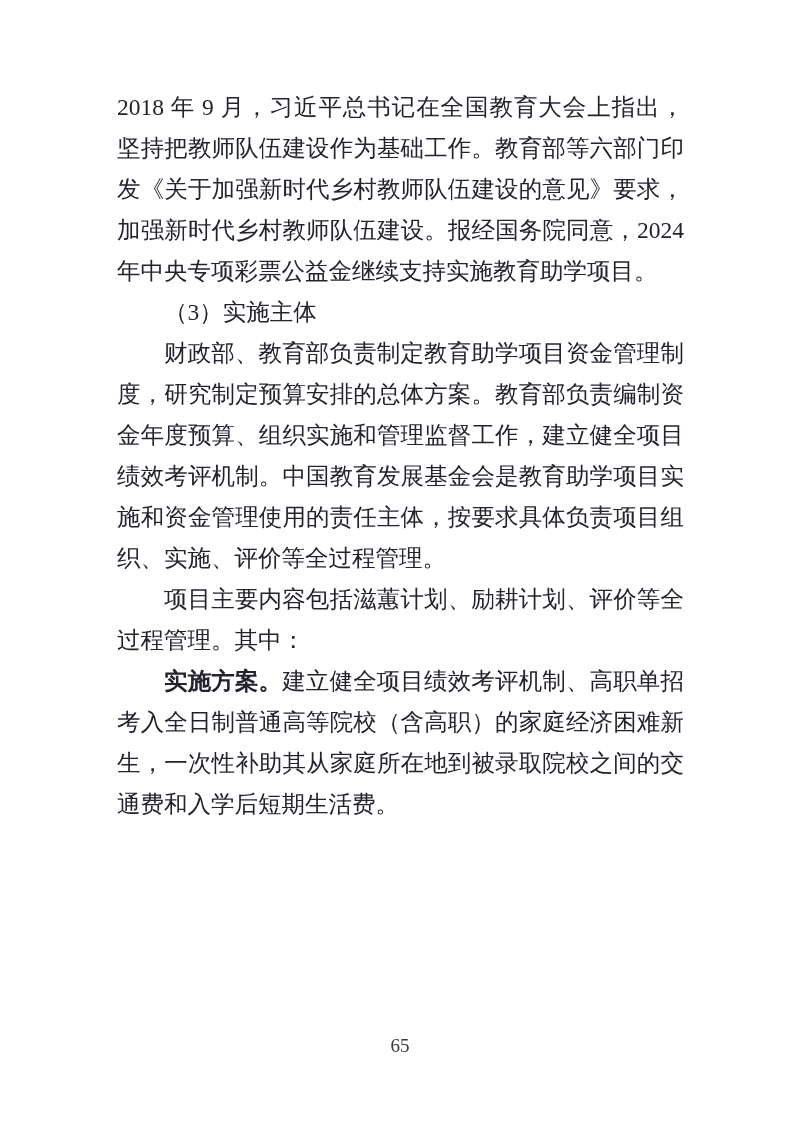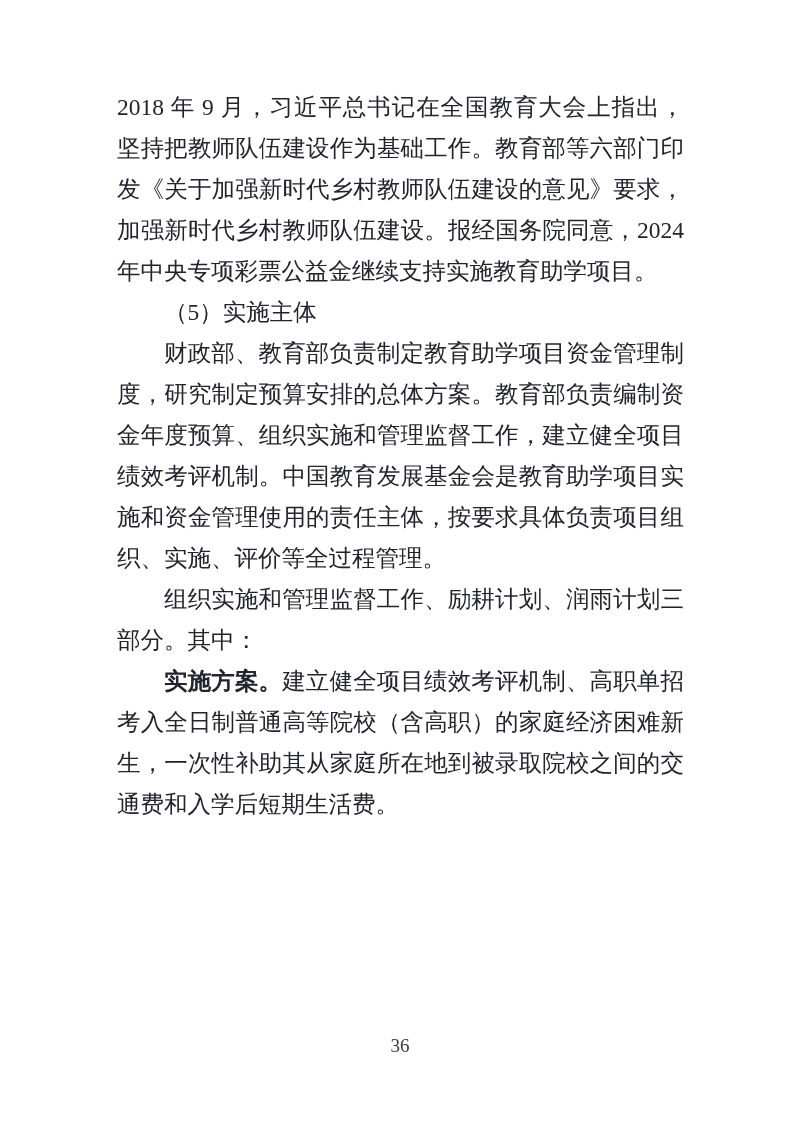--- a/index.html
+++ b/index.html
@@ -47,27 +47,27 @@
       color: #39394a;
     }
   </style>
 </head>
 <body>
 
 <main class="content">
 
   <p class="para"><span>2018 年 9 月，习近平总书记在全国教育大会上指出，坚持把教师队伍建设作为基础工作。教育部等六部门印发《关于加强新时代乡村教师队伍建设的意见》要求，加强新时代乡村教师队伍建设。报经国务院同意，2024 年中央专项彩票公益金继续支持实施教育助学项目。</span></p>
 
-  <p class="para indent"><span>（5）实施主体</span></p>
+  <p class="para indent"><span>（3）实施主体</span></p>
 
   <p class="para indent"><span>财政部、教育部负责制定教育助学项目资金管理制度，研究制定预算安排的总体方案。教育部负责编制资金年度预算、组织实施和管理监督工作，建立健全项目绩效考评机制。中国教育发展基金会是教育助学项目实施和资金管理使用的责任主体，按要求具体负责项目组织、实施、评价等全过程管理。</span></p>
 
 
-  <p class="para indent"><span>组织实施和管理监督工作、励耕计划、润雨计划三部分。其中：</span></p>
+  <p class="para indent"><span>项目主要内容包括滋蕙计划、励耕计划、评价等全过程管理。其中：</span></p>
 
   <p class="para indent"><span class="lead">实施方案。</span><span>建立健全项目绩效考评机制、高职单招考入全日制普通高等院校（含高职）的家庭经济困难新生，一次性补助其从家庭所在地到被录取院校之间的交通费和入学后短期生活费。</span></p>
 
 
 </main>
 
 <div class="footer">
-  <span>36</span>
+  <span>65</span>
 </div>
 
 </body></html>

